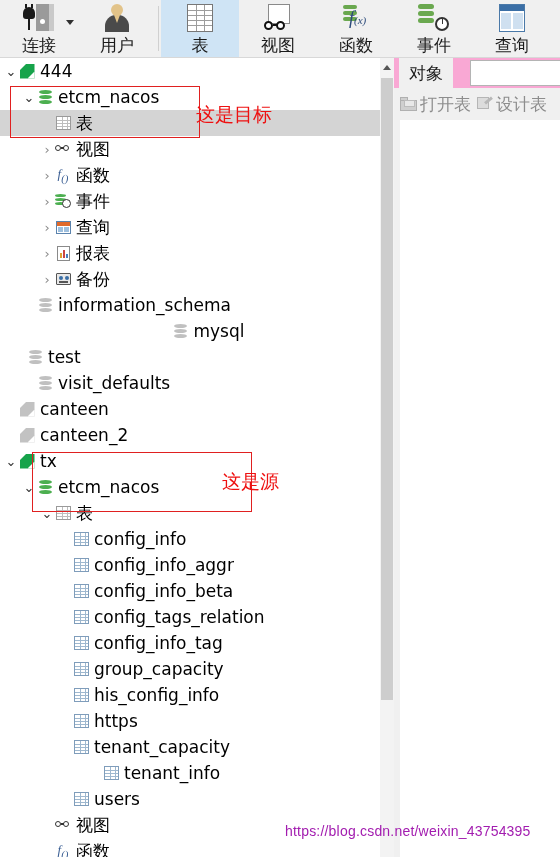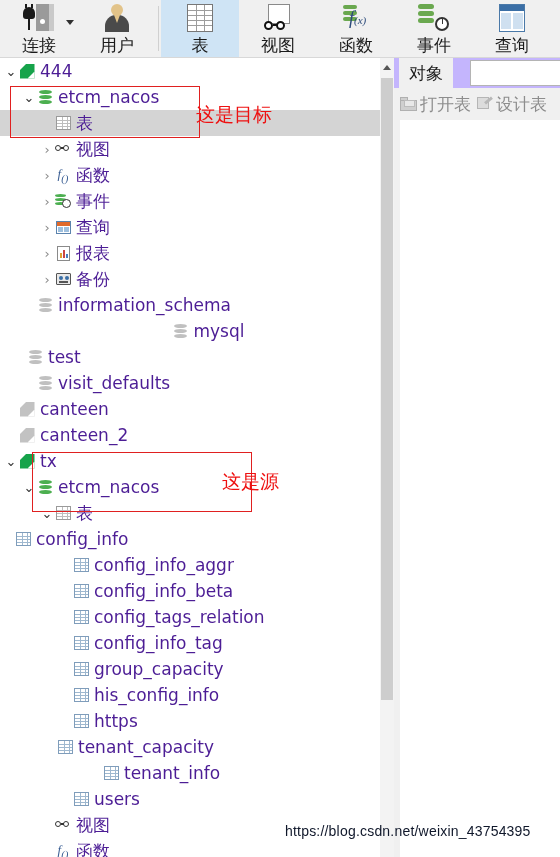--- a/index.html
+++ b/index.html
@@ -94,21 +94,21 @@
     white-space:nowrap; cursor:default;
   }
   .row.selected { background:#d4d4d4; }
   .row .arrow {
     width:14px; text-align:center; color:#8a8a8a; font-size:13px; flex:0 0 14px;
     font-family:"DejaVu Sans",sans-serif; line-height:1;
   }
   .row .arrow.open { color:#303030; }
   .row .ico { flex:0 0 18px; display:flex; align-items:center; justify-content:center; margin-right:4px; }
   .row .lbl {
-    font-size:17px; color:#4c1d95; line-height:24px;
+    font-size:17px; color:#000000; line-height:24px;
     font-family:"DejaVu Sans","Liberation Sans",sans-serif;
   }
 
   
   .i-conn { width:15px;height:15px;position:relative; }
   .i-conn .sq{position:absolute;inset:0;background:#16a34a;clip-path:polygon(0 0,100% 0,100% 100%,0 100%);}
   .i-conn .cut{position:absolute;left:0;top:0;width:7px;height:7px;background:#fff;clip-path:polygon(0 0,100% 0,0 100%);}
   .i-conn .cut2{position:absolute;right:0;bottom:0;width:7px;height:7px;background:#fff;clip-path:polygon(100% 0,100% 100%,0 100%);}
   .i-conn.gray .sq{background:#c2c2c2;}
 
@@ -165,21 +165,21 @@
   .sb-track { position:absolute; left:380px; top:58px; width:14px; height:799px; background:#f3f3f3; }
   .sb-up {
     position:absolute; left:380px; top:58px; width:14px; height:18px; background:#f3f3f3;
     display:flex; align-items:center; justify-content:center;
   }
   .sb-up .chev { width:0;height:0;border-left:4px solid transparent;border-right:4px solid transparent;border-bottom:5px solid #555; }
   .sb-thumb { position:absolute; left:381px; top:78px; width:12px; height:622px; background:#cdcdcd; }
 
   
   .rightpane { position:absolute; left:394px; top:58px; width:166px; height:799px; background:#f0f0f0; }
-  .obj-tabbar { position:absolute; left:0; top:0; width:166px; height:30px; background:#c4b5fd; }
+  .obj-tabbar { position:absolute; left:0; top:0; width:166px; height:30px; background:#f9a8d4; }
   .obj-tab {
     position:absolute; left:5px; top:0; height:30px; padding:0 10px;
     display:flex; align-items:center; background:#f0f0f0;
     font-size:17px; color:#1a1a1a; font-family:"DejaVu Sans","Liberation Sans",sans-serif;
   }
   .obj-searchbox {
     position:absolute; left:76px; top:2px; width:92px; height:26px;
     background:#ffffff; border:1px solid #b4b4b4; border-right:none;
   }
   .obj-toolbar {
@@ -193,21 +193,21 @@
   .ic-open .t{position:absolute;left:0;top:0;width:8px;height:4px;background:#cfcfcf;border:1px solid #b0b0b0;border-bottom:none;}
   .ic-open .w{position:absolute;left:4px;top:3px;width:11px;height:7px;background:#e8e8e8;border:1px solid #bcbcbc;}
   .ic-pencil { width:16px;height:14px;position:relative; }
   .ic-pencil .pg{position:absolute;left:0;top:0;width:12px;height:12px;background:#dcdcdc;border:1px solid #b5b5b5;}
   .ic-pencil .pn{position:absolute;right:0;top:2px;width:9px;height:3px;background:#b8b8b8;transform:rotate(-40deg);}
   .obj-content { position:absolute; left:6px; top:62px; right:0; bottom:0; background:#ffffff; }
 
   
   .watermark {
     position:absolute; left:285px; top:823px;
-    font-size:14px; color:#0f172a; font-family:"Liberation Sans",sans-serif;
+    font-size:14px; color:#a21caf; font-family:"Liberation Sans",sans-serif;
     white-space:nowrap; letter-spacing:0.2px;
   }
 </style>
 </head>
 <body>
 
 <div class="toolbar">
 
   <div class="tb-btn">
     <div class="tb-icon">
@@ -500,21 +500,21 @@
           <span class="i-tbl gray">
             <i class="a"></i>
             <i class="b"></i>
             <i class="c"></i>
             <i class="d"></i>
             <i class="e"></i>
           </span>
         </span>
         <span class="lbl">表</span>
       </div>
-      <div class="row" style="">
+      <div class="row" style="padding-left: 58px;">
         <span class="arrow"></span>
         <span class="ico">
           <span class="i-tbl">
             <i class="a"></i>
             <i class="b"></i>
             <i class="c"></i>
             <i class="d"></i>
             <i class="e"></i>
           </span>
         </span>
@@ -604,21 +604,21 @@
           <span class="i-tbl">
             <i class="a"></i>
             <i class="b"></i>
             <i class="c"></i>
             <i class="d"></i>
             <i class="e"></i>
           </span>
         </span>
         <span class="lbl">https</span>
       </div>
-      <div class="row" style="padding-left: 42px;">
+      <div class="row" style="padding-left: 58px;">
         <span class="arrow"></span>
         <span class="ico">
           <span class="i-tbl">
             <i class="a"></i>
             <i class="b"></i>
             <i class="c"></i>
             <i class="d"></i>
             <i class="e"></i>
           </span>
         </span>

